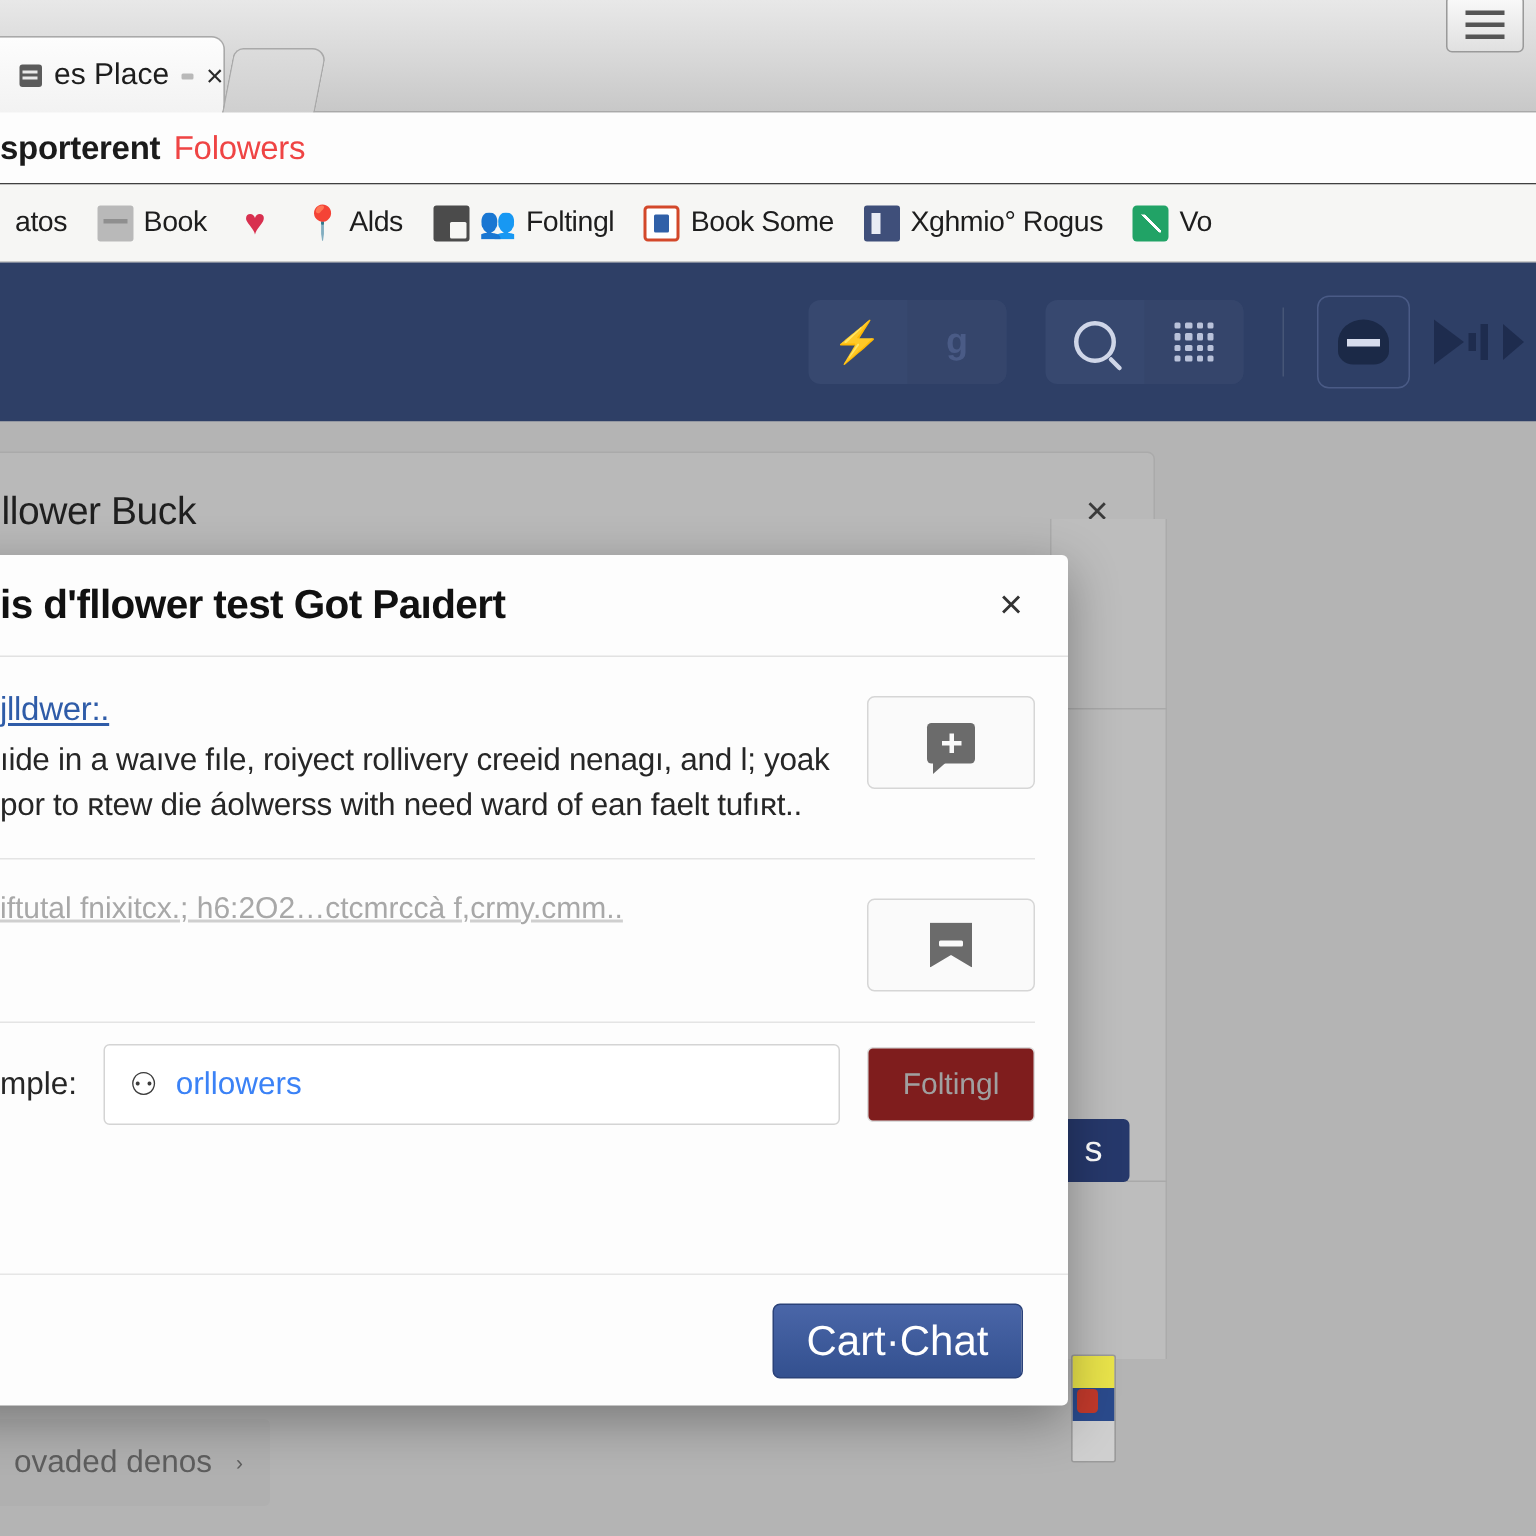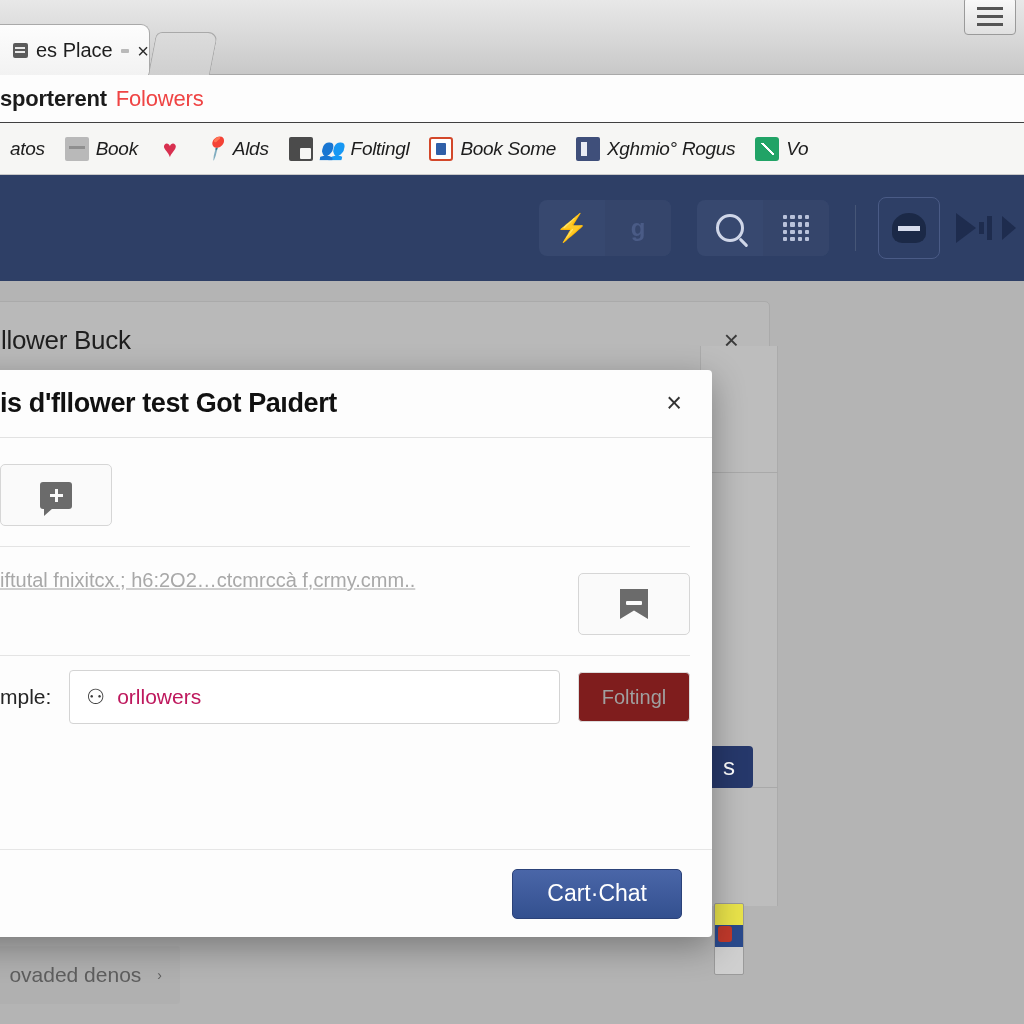--- a/index.html
+++ b/index.html
@@ -66,21 +66,21 @@
     background: #fdfdfd; border-bottom: 1px solid #404040;
     display: flex; align-items: center; padding-left: 0;
   }
   .omnibar-strong { font-size: 22px; color: #1b1b1b; font-weight: 700; letter-spacing:-0.2px; }
   .omnibar-dim { font-size: 22px; color: #ef4444; margin-left: 9px; letter-spacing:-0.2px;}
 
   .bookmarks {
     position: absolute; left: 0; top: 123px; width: 1024px; height: 52px;
     background: #f6f6f4; border-bottom: 1px solid #c9c9c9;
     display: flex; align-items: center; gap: 0px; padding-left: 0;
-    overflow: hidden; white-space: nowrap; font-style: italic;
+    overflow: hidden; white-space: nowrap;
   }
   .bm {
     display: flex; align-items: center; gap: 7px;
     padding: 0 10px; height: 100%;
     font-size: 19px; color: #1d1d1d; letter-spacing: -0.3px;
   }
   .bm-label { white-space: nowrap; }
   .bmi { width: 24px; height: 24px; flex: 0 0 auto; position: relative; }
 
   
@@ -258,44 +258,44 @@
     display:flex; align-items:center; gap: 18px; padding: 14px 0 22px 0;
     border-top: 1px solid #e4e4e4;
   }
   .m-field-label { font-size: 21px; color: #262626; white-space: nowrap; }
   .m-input {
     flex: 1; height: 54px; border: 1px solid #d4d4d4; border-radius: 4px;
     background: #fff; display: flex; align-items: center; gap: 12px;
     padding: 0 16px; min-width: 0;
   }
   .m-input-icon { font-size: 21px; color: #3a3a3a; }
-  .m-input-value { font-size: 21px; color: #be185d; }
+  .m-input-value { font-size: 21px; color: #3b82f6; }
   .m-ghost-btn {
     width: 112px; height: 50px; background: #7f1d1d; border: 1px solid #dcdcdc;
     border-radius: 4px; color: #a0a0a0; font-size: 20px;
     display: flex; align-items: center; justify-content: center; flex: 0 0 auto;
   }
 
   .modal-foot {
     height: 88px; border-top: 1px solid #e6e6e6;
     display: flex; align-items: center; justify-content: flex-end;
     gap: 12px; padding-right: 30px;
   }
   .btn-cancel {
     min-width: 100px; height: 50px; padding: 0 22px;
     background: linear-gradient(to bottom,#fbfbfb,#eeeeee);
     border: 1px solid #bcbcbc; border-radius: 5px;
     font-size: 23px; color: #1c1c1c;
     display: flex; align-items: center; justify-content: center;
   }
   .btn-primary {
-    min-width: 100px; height: 50px; padding: 0 34px;
+    min-width: 100px; height: 50px; padding: 0 22px;
     background: linear-gradient(to bottom,#4a66a8,#33508f);
     border: 1px solid #2b4279; border-radius: 5px;
-    font-size: 23px; color: #ffffff;
+    font-size: 28px; color: #ffffff;
     display: flex; align-items: center; justify-content: center;
   }
 </style>
 </head>
 <body>
 
 <div id="app">
 
   <div class="chrome-top">
     <div class="tab">
@@ -420,20 +420,24 @@
 
   <div class="modal">
     <div class="modal-head">
       <span class="modal-title">is d'fllower test Got Paıdert</span>
       <span class="modal-x">×</span>
     </div>
 
     <div class="modal-body">
 
       <div class="m-row">
+        <div class="m-row-text">
+          <a class="m-link">jlldwer:.</a>
+          <div class="m-para">ıide in a waıve fıle, roiyect rollivery creeid nenagı, and l; yoak por to ʀtew die áolwerss with need ward of ean faelt tufıʀt..</div>
+        </div>
         <div class="icon-btn">
           <span class="bubble">
               <i></i>
             </span>
         </div>
       </div>
 
       <div class="m-row">
         <div class="m-row-text">
           <span class="m-subtle">iftutal fnixitcx.; h6:2O2…ctcmrccà f,crmy.cmm..</span>

